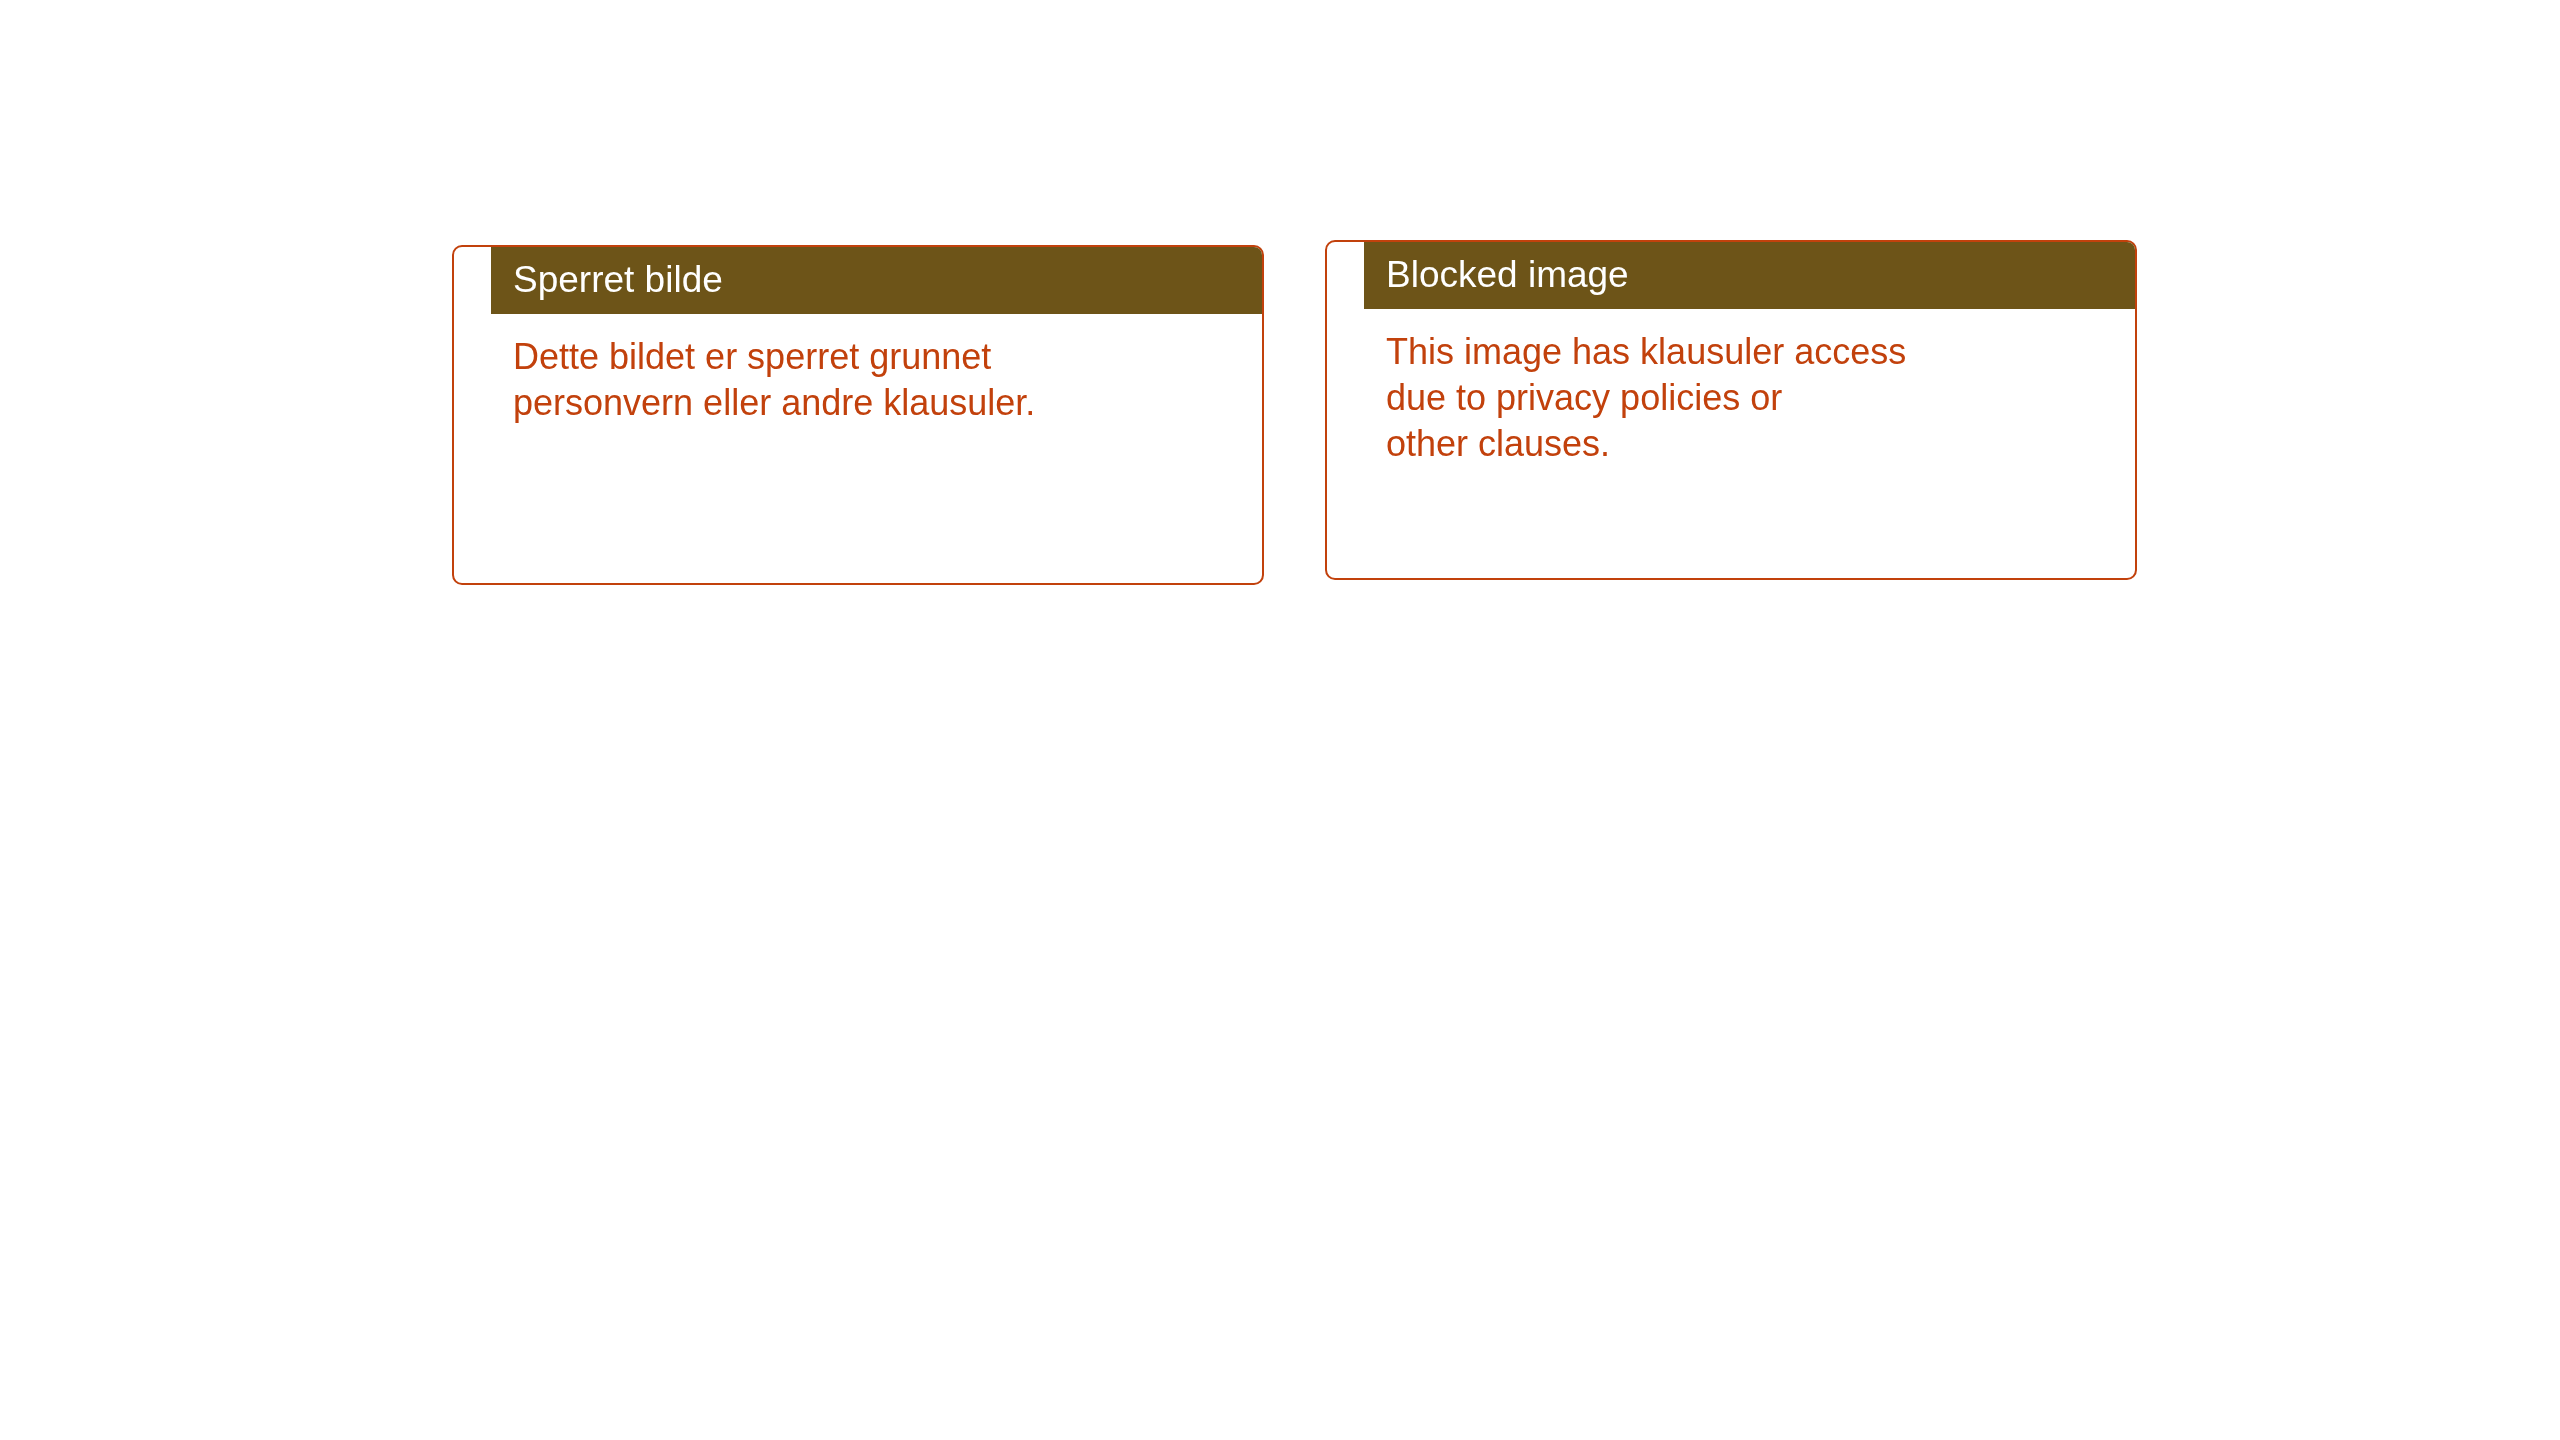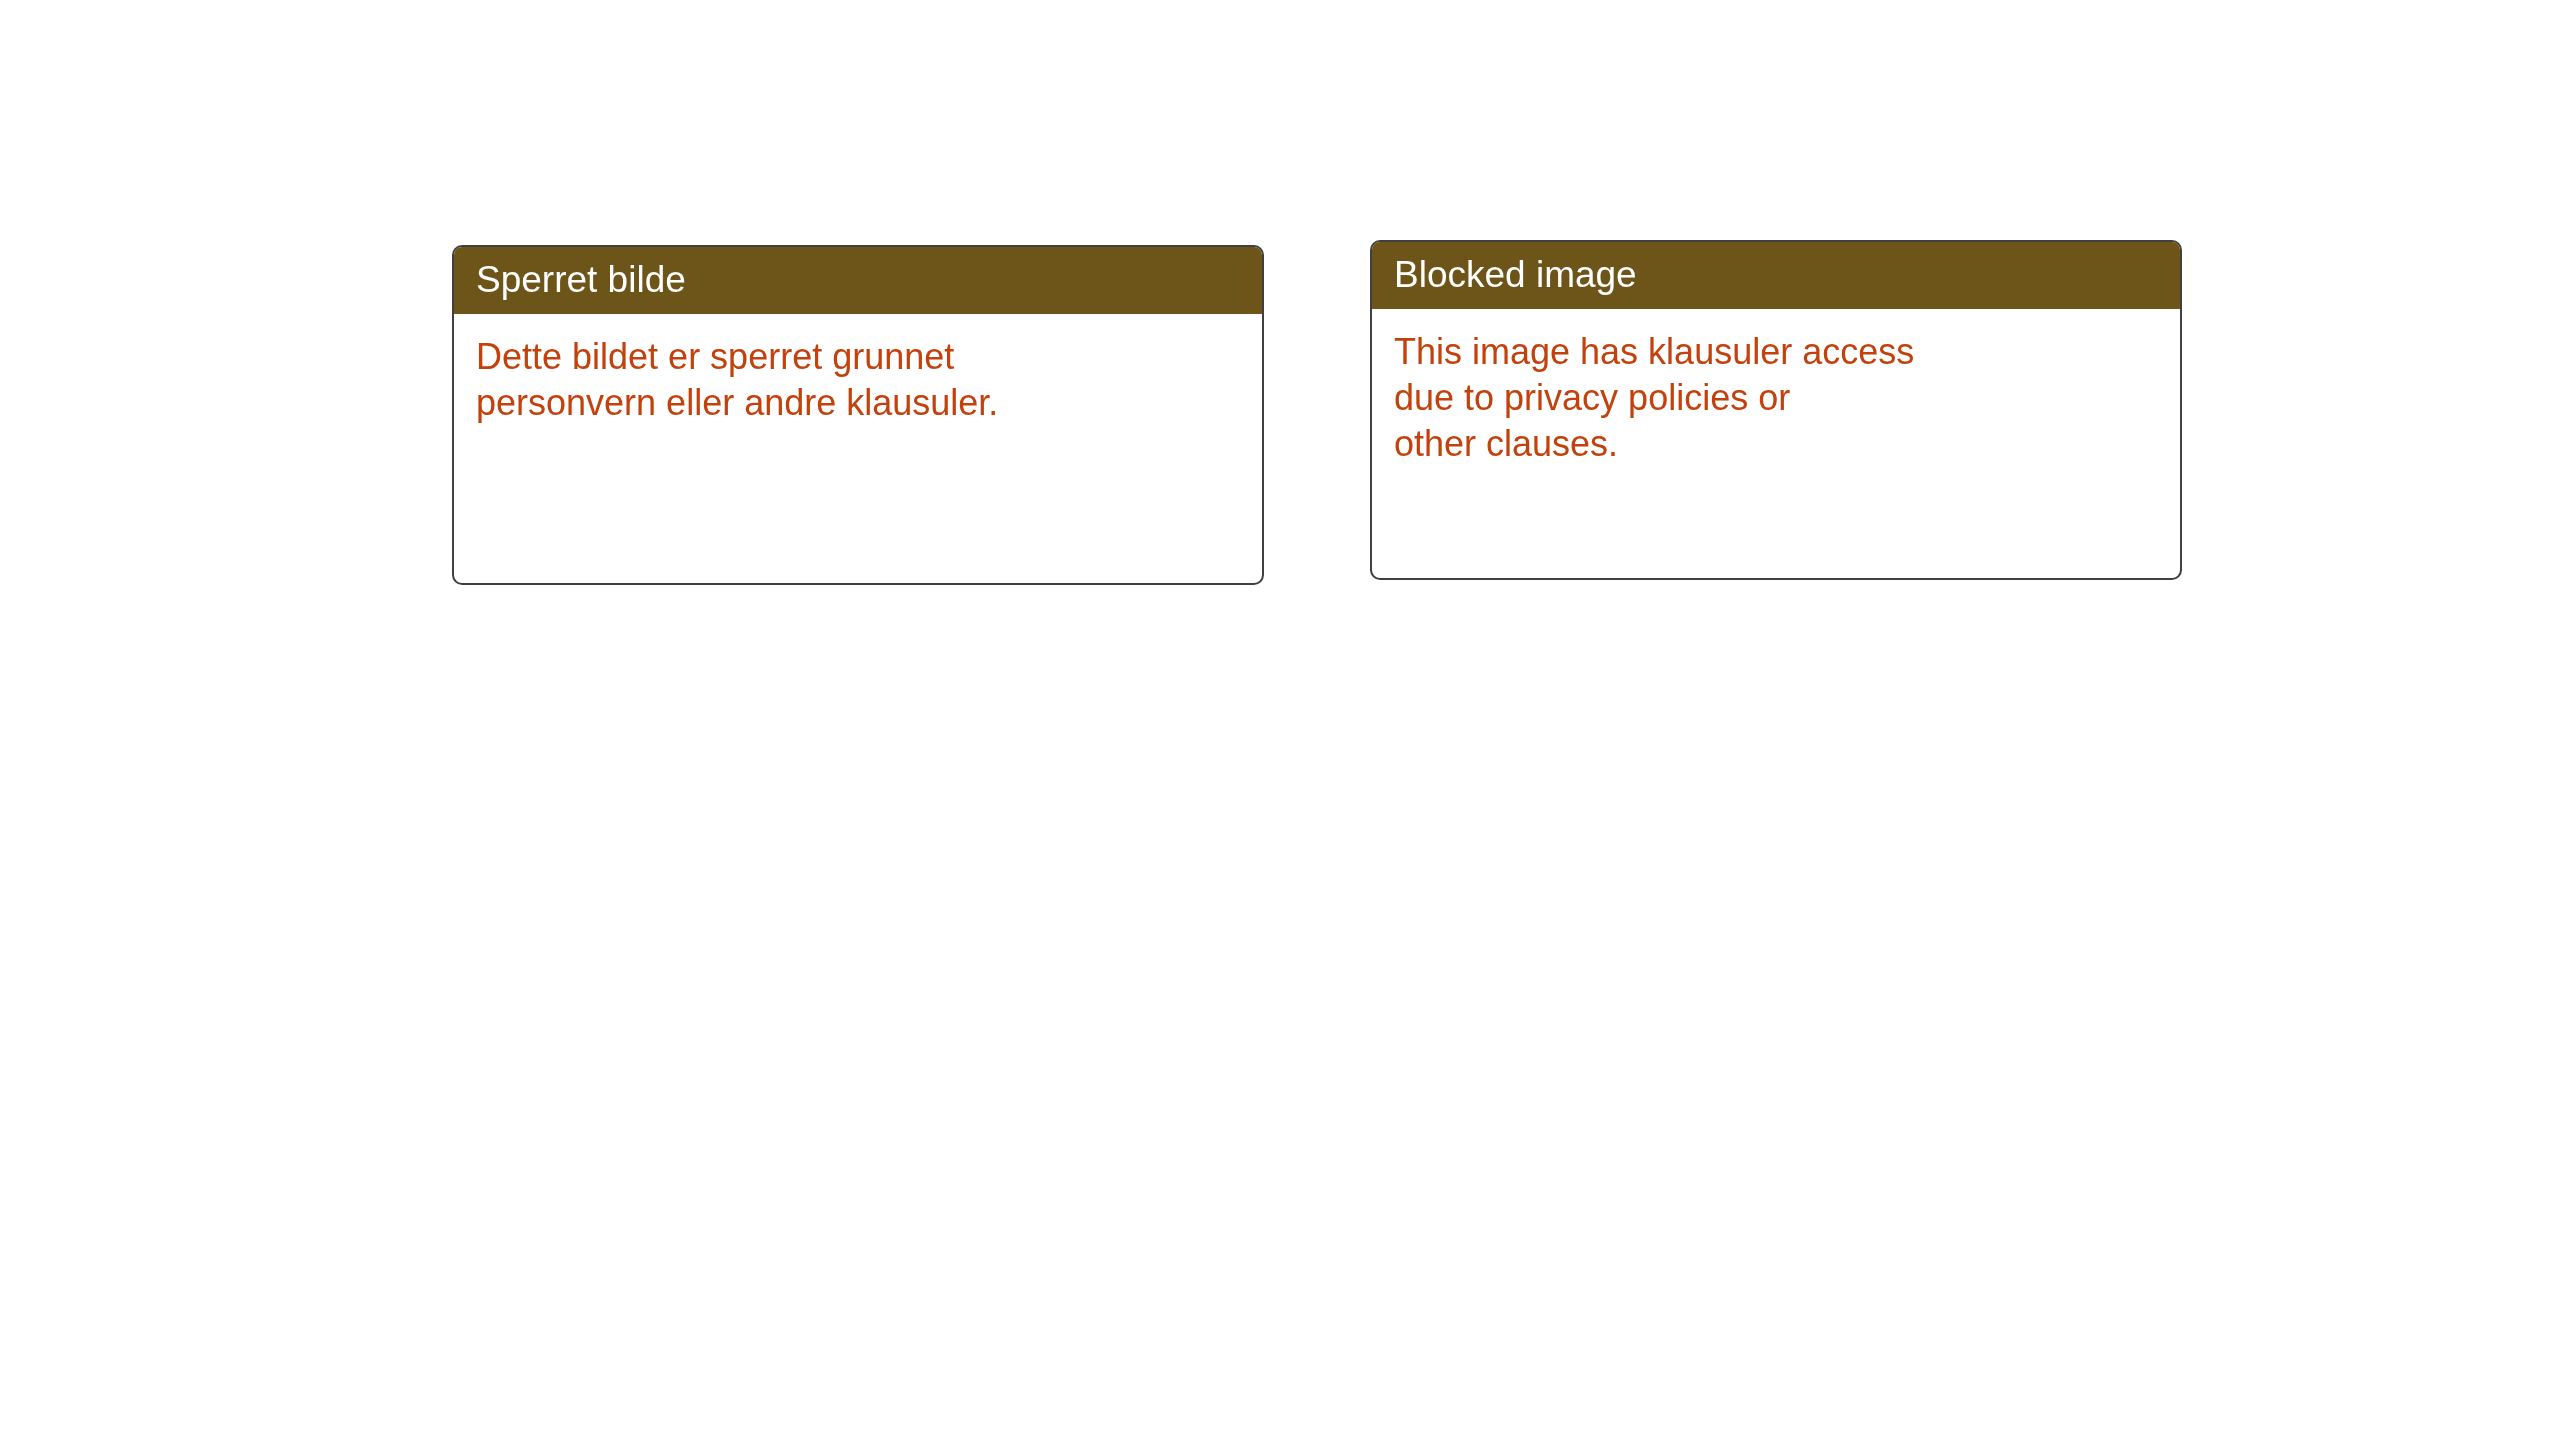--- a/index.html
+++ b/index.html
@@ -15,24 +15,25 @@
     -webkit-font-smoothing: antialiased;
   }
   .stage {
     position: relative;
     width: 2560px;
     height: 1440px;
   }
   .notice-card {
     position: absolute;
     background: #ffffff;
-    border: 2px solid #404040;
+    border: 2px solid #c2410c;
     border-radius: 10px;
     box-sizing: border-box;
     overflow: hidden;
+    padding-left: 37px;
   }
   .notice-card .card-header {
     background: #6d5418;
     color: #ffffff;
     font-size: 37px;
     line-height: 1.0;
     padding: 14px 22px 16px 22px;
     box-sizing: border-box;
     white-space: nowrap;
   }
@@ -50,21 +51,20 @@
     top: 245px;
     width: 812px;
     height: 340px;
   }
   
   #card-en {
     left: 1325px;
     top: 240px;
     width: 812px;
     height: 340px;
-    margin-left: 45px;
   }
 </style>
 </head>
 <body>
 
 <div class="stage">
 
   <div class="notice-card" id="card-no">
     <div class="card-header">Sperret bilde</div>
     <div class="card-body">Dette bildet er sperret grunnet

